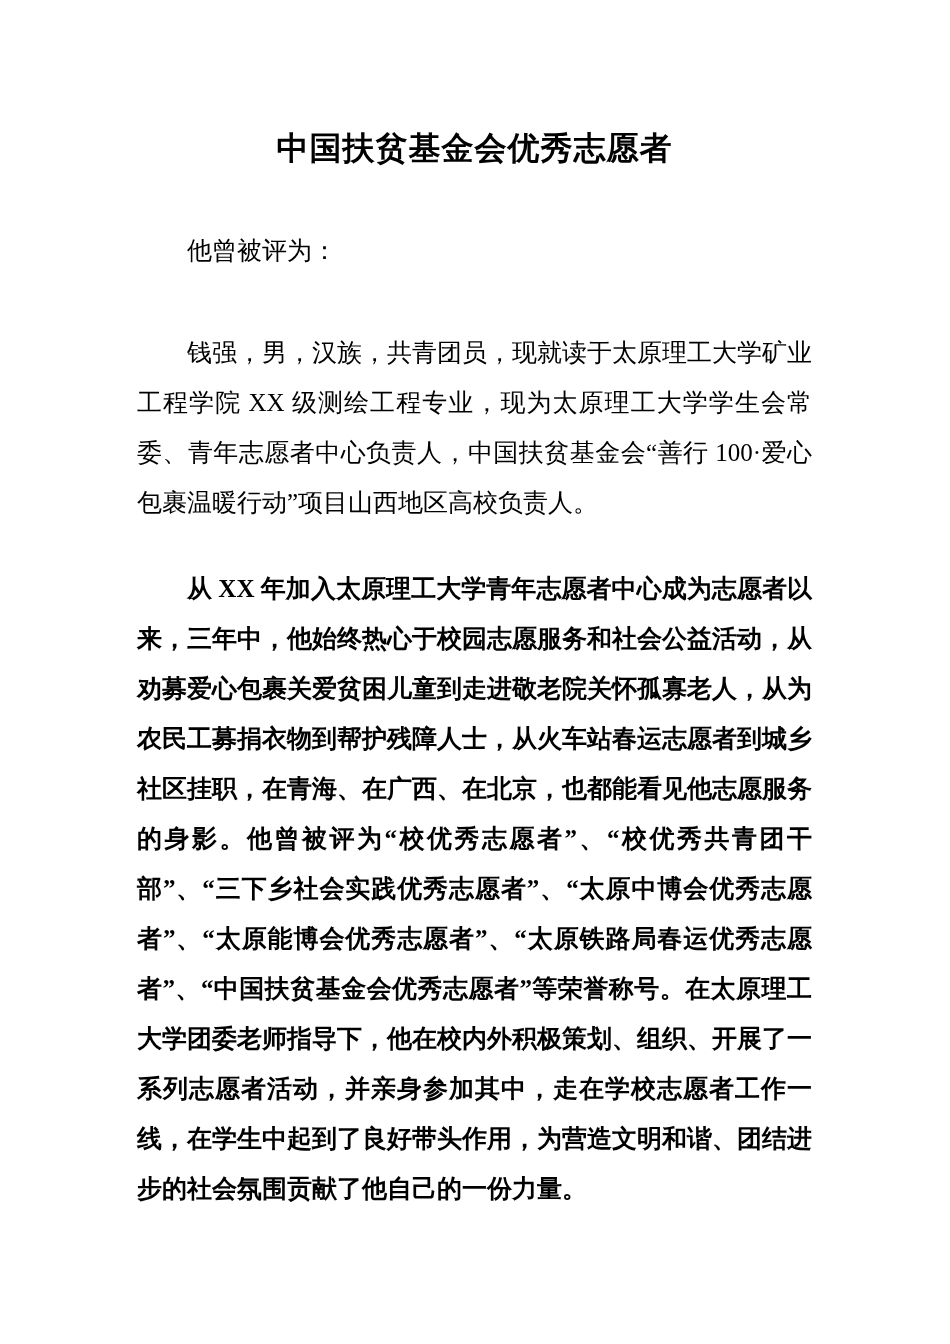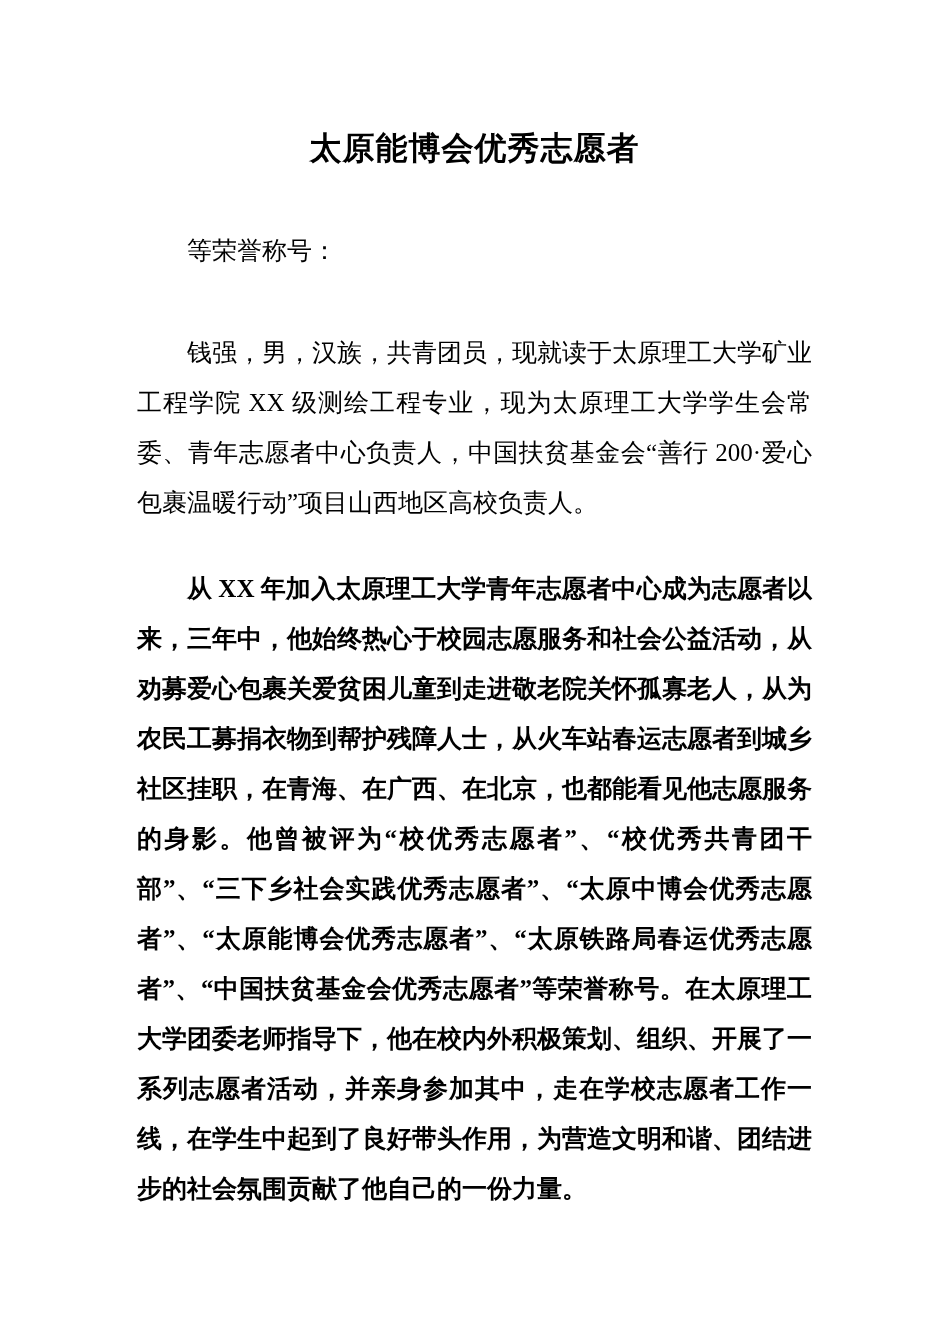--- a/index.html
+++ b/index.html
@@ -49,20 +49,20 @@
   }
   .doc-para.second {
     margin-top: 36px;
     font-weight: bold;
   }
 </style>
 </head>
 <body>
 
 <div class="page">
-  <h1 class="doc-title">太原能博会优秀志愿者</h1>
+  <h1 class="doc-title">中国扶贫基金会优秀志愿者</h1>
 
-  <p class="doc-label">等荣誉称号：</p>
+  <p class="doc-label">他曾被评为：</p>
 
-  <p class="doc-para first">钱强，男，汉族，共青团员，现就读于太原理工大学矿业工程学院 XX 级测绘工程专业，现为太原理工大学学生会常委、青年志愿者中心负责人，中国扶贫基金会“善行 200·爱心包裹温暖行动”项目山西地区高校负责人。</p>
+  <p class="doc-para first">钱强，男，汉族，共青团员，现就读于太原理工大学矿业工程学院 XX 级测绘工程专业，现为太原理工大学学生会常委、青年志愿者中心负责人，中国扶贫基金会“善行 100·爱心包裹温暖行动”项目山西地区高校负责人。</p>
 
   <p class="doc-para second">从 XX 年加入太原理工大学青年志愿者中心成为志愿者以来，三年中，他始终热心于校园志愿服务和社会公益活动，从劝募爱心包裹关爱贫困儿童到走进敬老院关怀孤寡老人，从为农民工募捐衣物到帮护残障人士，从火车站春运志愿者到城乡社区挂职，在青海、在广西、在北京，也都能看见他志愿服务的身影。他曾被评为“校优秀志愿者”、“校优秀共青团干部”、“三下乡社会实践优秀志愿者”、“太原中博会优秀志愿者”、“太原能博会优秀志愿者”、“太原铁路局春运优秀志愿者”、“中国扶贫基金会优秀志愿者”等荣誉称号。在太原理工大学团委老师指导下，他在校内外积极策划、组织、开展了一系列志愿者活动，并亲身参加其中，走在学校志愿者工作一线，在学生中起到了良好带头作用，为营造文明和谐、团结进步的社会氛围贡献了他自己的一份力量。</p>
 </div>
 
 </body></html>

